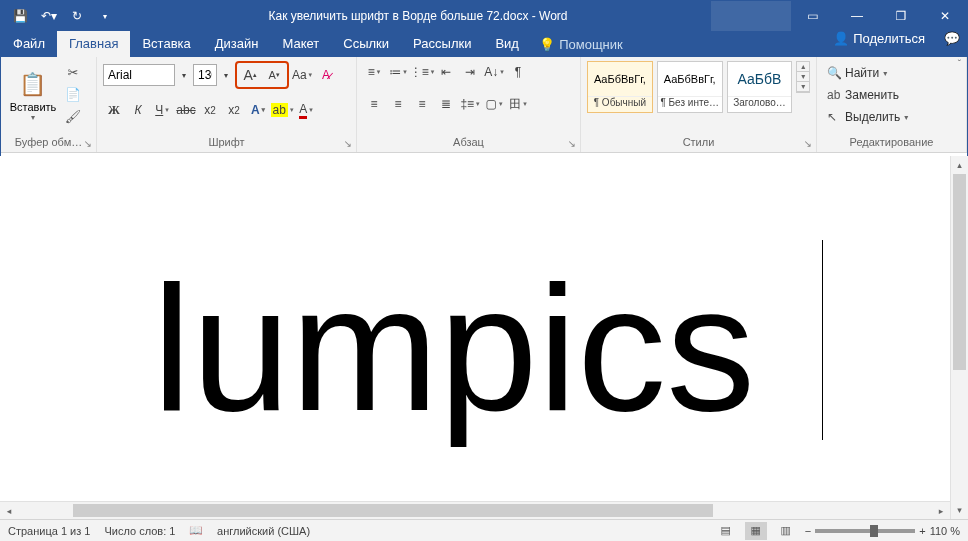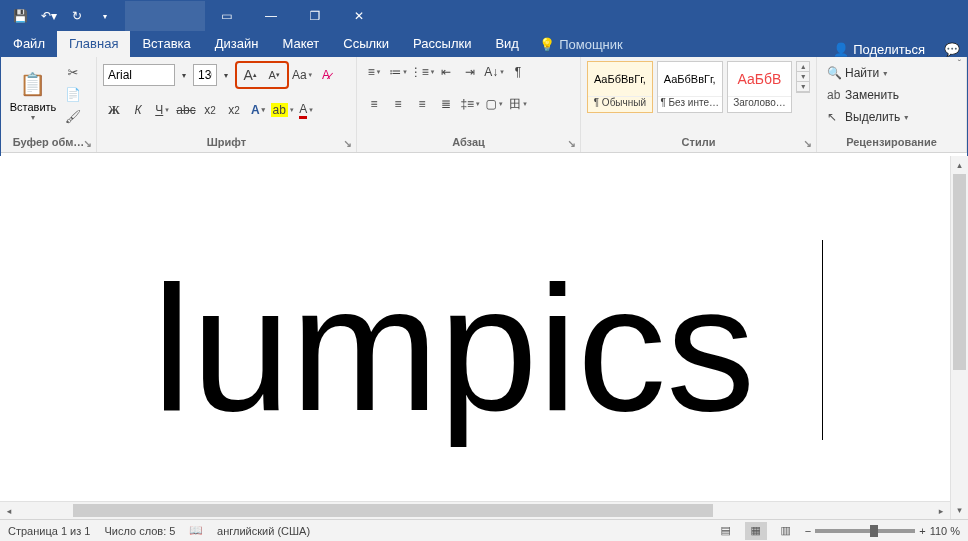--- a/index.html
+++ b/index.html
@@ -7,28 +7,28 @@
 .titlebar { height: 30px; background: #2b579a; color: #fff; display: flex; align-items: center; font-size: 12px; }
 .titlebar .qat { display: flex; gap: 8px; padding: 0 10px; align-items: center; }
 .titlebar .qat span { width: 20px; text-align: center; cursor: pointer; }
 .titlebar .title { flex: 1; text-align: center; }
 .titlebar .winbtns { display: flex; }
 .titlebar .winbtns span { width: 44px; height: 30px; text-align: center; line-height: 30px; cursor: pointer; }
 .titlebar .winbtns .user { width: 80px; background: rgba(255,255,255,.1); }
 .tabs { height: 26px; background: #2b579a; color: #fff; display: flex; align-items: stretch; font-size: 13px; }
 .tab { padding: 0 12px; line-height: 26px; cursor: pointer; }
 .tab.active { background: #f3f3f3; color: #2b579a; }
-.tabs .right { margin-left: auto; display: flex; align-items: flex-end; }
+.tabs .right { margin-left: auto; display: flex; align-items: flex-start; }
 .tabs .right .share { padding: 0 12px; cursor: pointer; }
 .tabs .right .comment { width: 30px; text-align: center; cursor: pointer; }
 .tell { display: flex; align-items: center; color: #cde; padding: 0 8px; gap: 4px; }
 .ribbon { height: 96px; background: #f3f3f3; border-bottom: 1px solid #d4d4d4; display: flex; font-size: 11px; position: relative; }
 .group { border-right: 1px solid #e1e1e1; display: flex; flex-direction: column; }
 .group .body { flex: 1; display: flex; align-items: flex-start; padding: 4px 6px; gap: 4px; }
-.group .label { height: 18px; line-height: 16px; text-align: center; color: #666; font-size: 11px; position: relative; font-weight: bold; }
+.group .label { height: 18px; line-height: 16px; text-align: center; color: #666; font-size: 11px; position: relative; }
 .group .label .launcher { position: absolute; right: 4px; top: 2px; font-size: 10px; color: #888; cursor: pointer; }
 .bigbtn { display: flex; flex-direction: column; align-items: center; justify-content: center; width: 52px; height: 68px; cursor: pointer; }
 .bigbtn .icon { font-size: 22px; height: 32px; display: flex; align-items: center; color: #d98b39; }
 .smallcol { display: flex; flex-direction: column; gap: 2px; justify-content: center; height: 68px; }
 .smallcol span { width: 20px; height: 20px; text-align: center; line-height: 20px; font-size: 13px; color: #555; cursor: pointer; }
 .fontrow { display: flex; gap: 2px; align-items: center; margin-bottom: 6px; }
 .fontrow input, .fontrow select { height: 22px; font-size: 12px; border: 1px solid #ababab; background: #fff; padding: 4px 4px; }
 .fontname { width: 72px; }
 .fontsize { width: 24px; }
 .redbox { border: 2px solid #d83b01; border-radius: 4px; padding: 1px 2px; display: flex; gap: 2px; }
@@ -69,20 +69,21 @@
 </head>
 <body>
 
 <div class="titlebar">
   <div class="qat">
     <span>💾</span>
     <span>↶▾</span>
     <span>↻</span>
     <span style="font-size:8px">▾</span>
   </div>
+  <div class="title">Как увеличить шрифт в Ворде больше 72.docx  -  Word</div>
   <div class="winbtns">
     <span class="user"></span>
     <span>▭</span>
     <span>—</span>
     <span>❐</span>
     <span>✕</span>
   </div>
 </div>
 
 <div class="tabs">
@@ -189,21 +190,21 @@
     <div class="body">
       <div class="stylebox sel">
         <div class="prev">АаБбВвГг,</div>
         <div class="name">¶ Обычный</div>
       </div>
       <div class="stylebox">
         <div class="prev">АаБбВвГг,</div>
         <div class="name">¶ Без инте…</div>
       </div>
       <div class="stylebox">
-        <div class="prev" style="color:#ef4444;font-size:14px">АаБбВ</div>
+        <div class="prev" style="color:#0c4a6e;font-size:14px">АаБбВ</div>
         <div class="name">Заголово…</div>
       </div>
       <div class="stylenav">
         <span>▴</span>
         <span>▾</span>
         <span>▾</span>
       </div>
     </div>
     <div class="label"><span>Стили</span><span class="launcher">↘</span></div>
   </div>
@@ -218,21 +219,21 @@
       <div class="editbtn">
           <span class="ic">ab</span>
           <span>Заменить</span>
         </div>
       <div class="editbtn">
           <span class="ic">↖</span>
           <span>Выделить</span> 
           <span style="font-size:8px;color:#666">▾</span>
         </div>
     </div>
-    <div class="label">Рецензирование</div>
+    <div class="label">Редактирование</div>
   </div>
 </div>
 
 <div class="docarea">
   <div class="page">
     <div class="content">lumpics</div>
     <div class="cursor"></div>
   </div>
   <div class="vscroll">
     <div class="arr">▴</div>
@@ -246,21 +247,21 @@
 <div class="hscroll">
   <div class="arr">◂</div>
   <div class="track">
       <div class="thumb"></div>
     </div>
   <div class="arr">▸</div>
 </div>
 
 <div class="statusbar">
   <span>Страница 1 из 1</span>
-  <span>Число слов: 5</span>
+  <span>Число слов: 1</span>
   <span>📖</span>
   <span>английский (США)</span>
   <div class="right">
     <span class="viewbtn">▤</span>
     <span class="viewbtn active">▦</span>
     <span class="viewbtn">▥</span>
     <div class="zoom">
       <span>−</span>
       <div class="zslider">
           <div class="h"></div>

